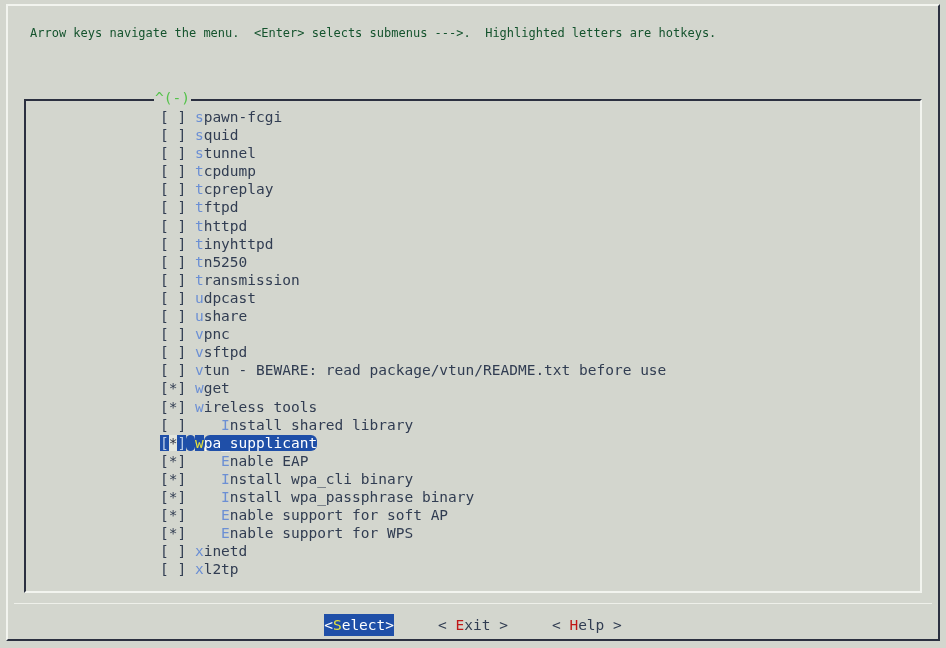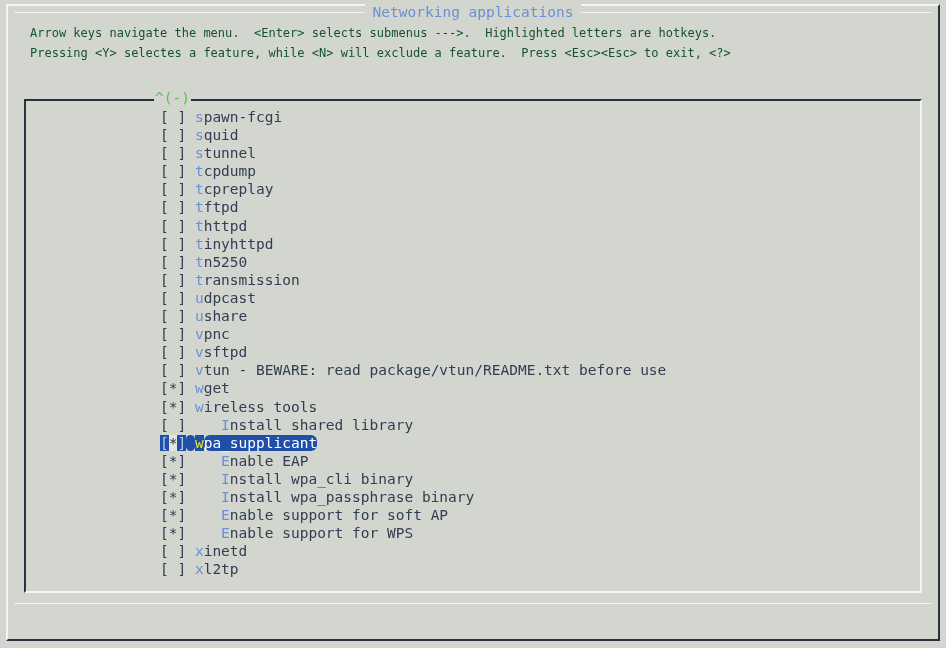--- a/index.html
+++ b/index.html
@@ -153,28 +153,25 @@
     color: #ffffff;
     padding: 1px 0px;
   }
   .btn.active .hk { color: #e8e33c; }
 </style>
 </head>
 <body>
 
 <div id="dialog">
 
-  <div id="titlebar">
-    <div id="title-rule"></div>
-    <div id="title-text"><span>Networking applications</span></div>
-  </div>
 
-  <div id="helptext"><div>Arrow keys navigate the menu.  &lt;Enter&gt; selects submenus ---&gt;.  Highlighted letters are hotkeys.</div><div>Pressing &lt;Y&gt; selectes a feature, while &lt;N&gt; will exclude a feature.  Press &lt;Esc&gt;&lt;Esc&gt; to exit, &lt;?&gt;</div></div>
+  <div id="helptext"><div>Arrow keys navigate the menu.  &lt;Enter&gt; selects submenus ---&gt;.  Highlighted letters are hotkeys.</div></div>
 
   <div id="listbox">
     <div id="scroll-up">^(-)</div>
     <div id="rows"><div class="row"><span class="mark">[ ] </span><span class="key">s</span><span class="label">pawn-fcgi</span></div><div class="row"><span class="mark">[ ] </span><span class="key">s</span><span class="label">quid</span></div><div class="row"><span class="mark">[ ] </span><span class="key">s</span><span class="label">tunnel</span></div><div class="row"><span class="mark">[ ] </span><span class="key">t</span><span class="label">cpdump</span></div><div class="row"><span class="mark">[ ] </span><span class="key">t</span><span class="label">cpreplay</span></div><div class="row"><span class="mark">[ ] </span><span class="key">t</span><span class="label">ftpd</span></div><div class="row"><span class="mark">[ ] </span><span class="key">t</span><span class="label">httpd</span></div><div class="row"><span class="mark">[ ] </span><span class="key">t</span><span class="label">inyhttpd</span></div><div class="row"><span class="mark">[ ] </span><span class="key">t</span><span class="label">n5250</span></div><div class="row"><span class="mark">[ ] </span><span class="key">t</span><span class="label">ransmission</span></div><div class="row"><span class="mark">[ ] </span><span class="key">u</span><span class="label">dpcast</span></div><div class="row"><span class="mark">[ ] </span><span class="key">u</span><span class="label">share</span></div><div class="row"><span class="mark">[ ] </span><span class="key">v</span><span class="label">pnc</span></div><div class="row"><span class="mark">[ ] </span><span class="key">v</span><span class="label">sftpd</span></div><div class="row"><span class="mark">[ ] </span><span class="key">v</span><span class="label">tun - BEWARE: read package/vtun/README.txt before use</span></div><div class="row"><span class="mark">[*] </span><span class="key">w</span><span class="label">get</span></div><div class="row"><span class="mark">[*] </span><span class="key">w</span><span class="label">ireless tools</span></div><div class="row"><span class="mark">[ ]    </span><span class="key">I</span><span class="label">nstall shared library</span></div><div class="row selected"><span class="mark">[</span><span class="cursor">*</span><span class="mark">]</span><span class="label"> </span><span class="key">w</span><span class="label">pa_supplicant</span></div><div class="row"><span class="mark">[*]    </span><span class="key">E</span><span class="label">nable EAP</span></div><div class="row"><span class="mark">[*]    </span><span class="key">I</span><span class="label">nstall wpa_cli binary</span></div><div class="row"><span class="mark">[*]    </span><span class="key">I</span><span class="label">nstall wpa_passphrase binary</span></div><div class="row"><span class="mark">[*]    </span><span class="key">E</span><span class="label">nable support for soft AP</span></div><div class="row"><span class="mark">[*]    </span><span class="key">E</span><span class="label">nable support for WPS</span></div><div class="row"><span class="mark">[ ] </span><span class="key">x</span><span class="label">inetd</span></div><div class="row"><span class="mark">[ ] </span><span class="key">x</span><span class="label">l2tp</span></div></div>
   </div>
 
   <div id="btn-rule"></div>
 
+  <div id="buttons"><span class="btn active"><span>&lt;</span><span class="hk">S</span><span>elect</span><span>&gt;</span></span><span class="btn"><span>&lt; </span><span class="hk">E</span><span>xit</span><span> &gt;</span></span><span class="btn"><span>&lt; </span><span class="hk">H</span><span>elp</span><span> &gt;</span></span></div>
 
 </div>
 
 </body></html>

